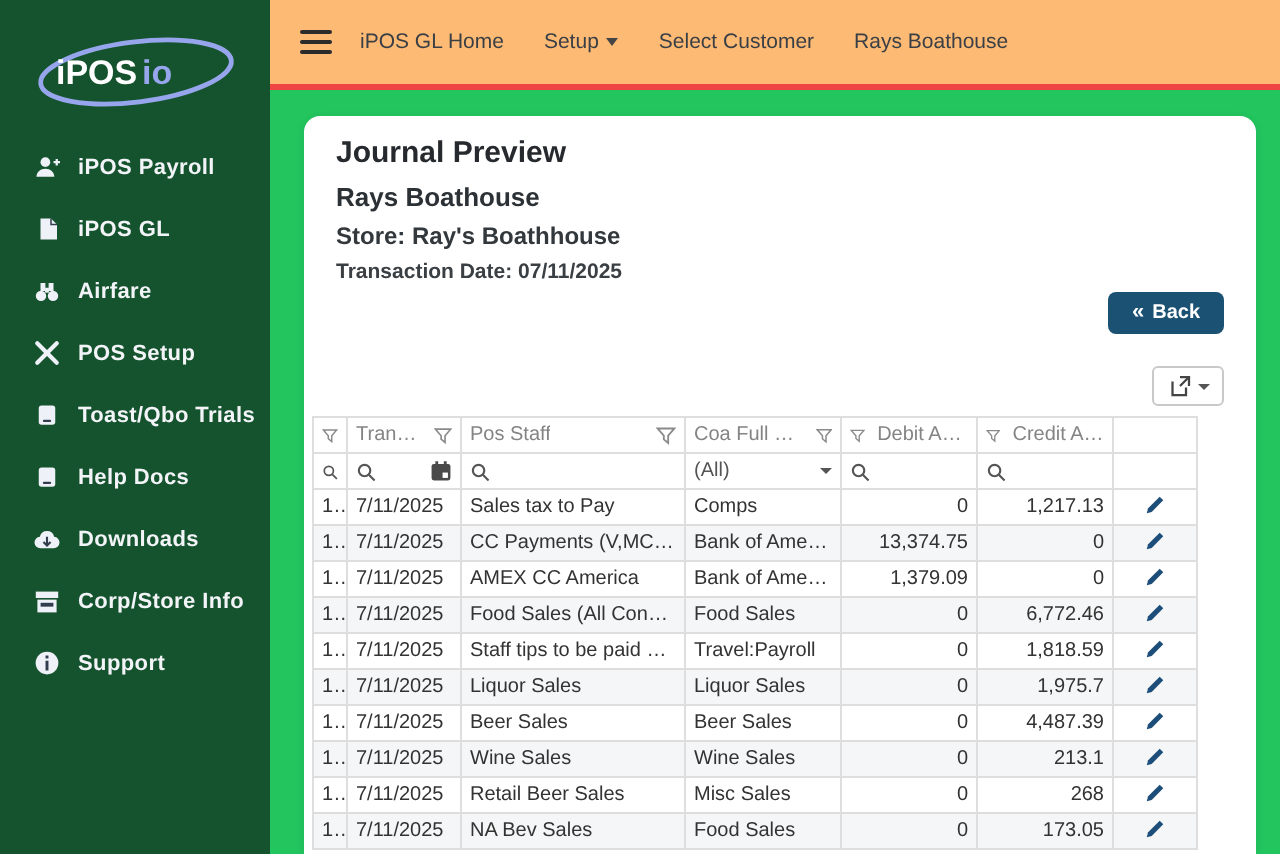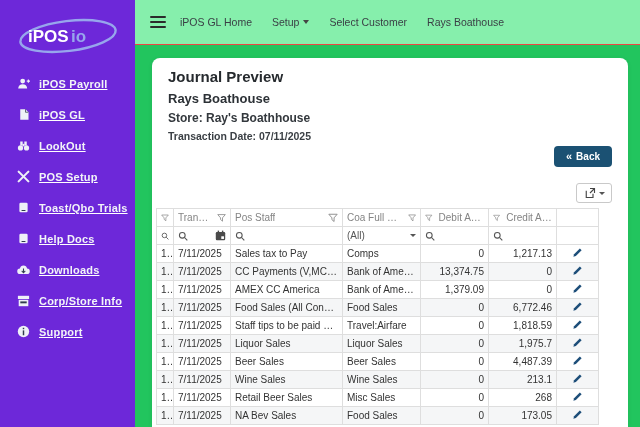--- a/index.html
+++ b/index.html
@@ -1,35 +1,35 @@
 <!DOCTYPE html>
 <html><head>
 <meta charset="utf-8">
 <style>
   * { margin:0; padding:0; box-sizing:border-box; }
   html,body { width:640px; height:427px; overflow:hidden; background:#eef0f4;
               font-family:"Liberation Sans", sans-serif; }
   .app { display:flex; width:640px; height:427px; }
 
   
-  .sidebar { width:135px; min-width:135px; background:#6d28d9; color:#fff;text-decoration:underline; }
+  .sidebar { width:135px; min-width:135px; background:#14532d; color:#fff; }
   .logo-wrap { position:relative; height:58px; padding:12px 0 0 14px; }
   .logo-svg { display:block; }
   .side-nav { padding-top:10px; }
   .side-item { display:flex; align-items:center; gap:9px; padding:9px 0 9px 17px;
                font-size:11px; font-weight:700; letter-spacing:.2px; cursor:pointer;
                color:#f2f4f8; }
   .side-item .ico { width:13px; height:13px; flex:0 0 13px; display:flex;
                     align-items:center; justify-content:center; }
   .side-item svg { display:block; }
 
   
   .right-col { flex:1; display:flex; flex-direction:column; min-width:0; }
-  .topnav { height:45px; background:#86efac; display:flex; align-items:center;
-            padding:0 14px 0 15px; border-bottom:1px solid #ef4444; }
+  .topnav { height:45px; background:#fdba74; display:flex; align-items:center;
+            padding:0 14px 0 15px; border-bottom:3px solid #ef4444; }
   .burger { width:16px; cursor:pointer; margin-right:14px; }
   .burger span { display:block; height:2px; background:#2b2b2b; margin:3px 0;
                  border-radius:1px; }
   .nav-links { display:flex; align-items:center; gap:20px; }
   .nav-link { font-size:10.5px; color:#3a3f45; font-weight:500; cursor:pointer;
               white-space:nowrap; display:flex; align-items:center; gap:4px; }
   .caret-down { width:0; height:0; border-left:3.5px solid transparent;
                 border-right:3.5px solid transparent; border-top:4px solid #444; }
 
   
@@ -114,21 +114,21 @@
 
       <div class="side-item">
         <span class="ico">
           <svg width="14" height="13" viewBox="0 0 16 16">
               <path d="M4 3h3v5H4zM9 3h3v5H9z" fill="#eef1f7"></path>
               <circle cx="4.3" cy="11" r="3.2" fill="#eef1f7"></circle>
               <circle cx="11.7" cy="11" r="3.2" fill="#eef1f7"></circle>
               <rect x="6.8" y="6" width="2.4" height="3" fill="#eef1f7"></rect>
             </svg>
         </span>
-        <span>LookOut</span>
+        <span>Airfare</span>
       </div>
 
       <div class="side-item">
         <span class="ico">
           <svg width="13" height="13" viewBox="0 0 16 16">
               <path d="M2 2l12 12" stroke="#eef1f7" stroke-width="2.6" stroke-linecap="round"></path>
               <path d="M14 2L2 14" stroke="#eef1f7" stroke-width="2.6" stroke-linecap="round"></path>
             </svg>
         </span>
         <span>POS Setup</span>
@@ -407,21 +407,21 @@
               <td class="num">0</td>
               <td class="num">6,772.46</td>
               <td class="edit-cell"><svg width="11" height="11" viewBox="0 0 16 16">
                     <path d="M2 14l1-3.6L11.4 2 14 4.6 5.6 13z" fill="#1d4e79"></path>
                   </svg></td>
             </tr>
             <tr>
               <td>1...</td>
               <td>7/11/2025</td>
               <td>Staff tips to be paid on paych...</td>
-              <td>Travel:Airfare</td>
+              <td>Travel:Payroll</td>
               <td class="num">0</td>
               <td class="num">1,818.59</td>
               <td class="edit-cell"><svg width="11" height="11" viewBox="0 0 16 16">
                     <path d="M2 14l1-3.6L11.4 2 14 4.6 5.6 13z" fill="#1d4e79"></path>
                   </svg></td>
             </tr>
             <tr class="row-alt">
               <td>1...</td>
               <td>7/11/2025</td>
               <td>Liquor Sales</td>

